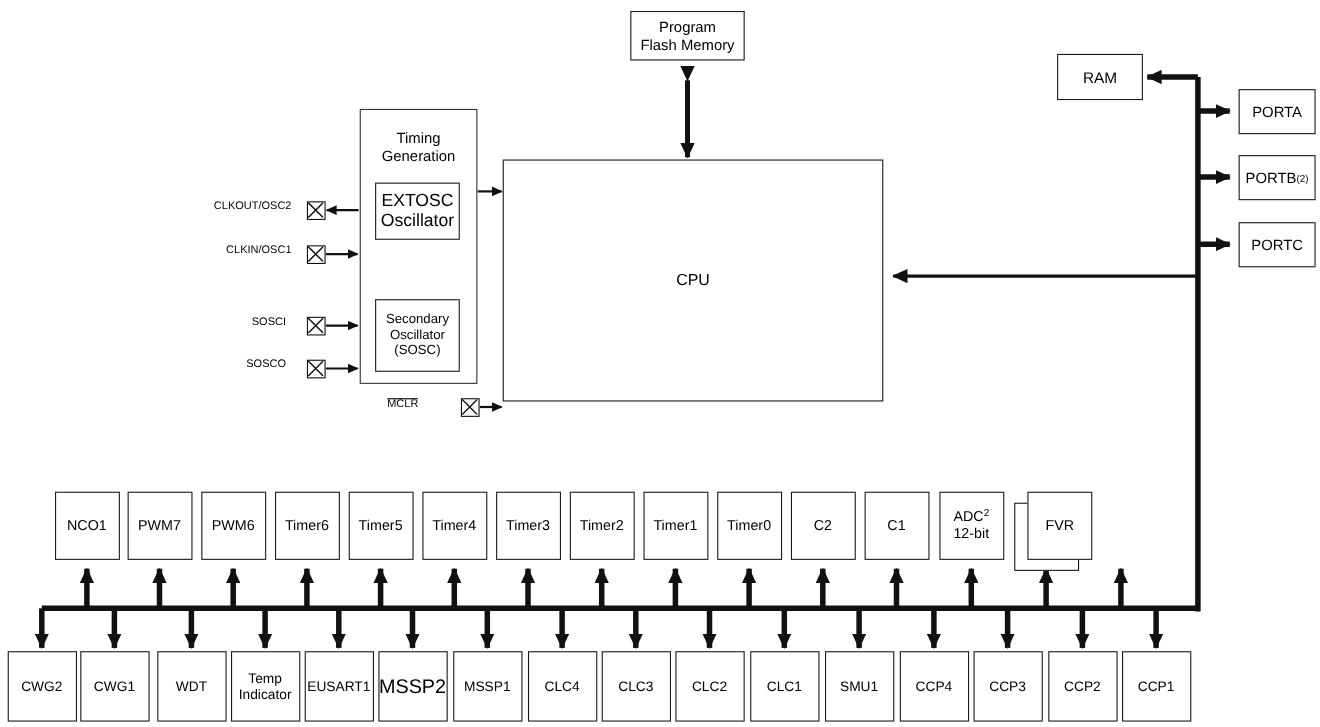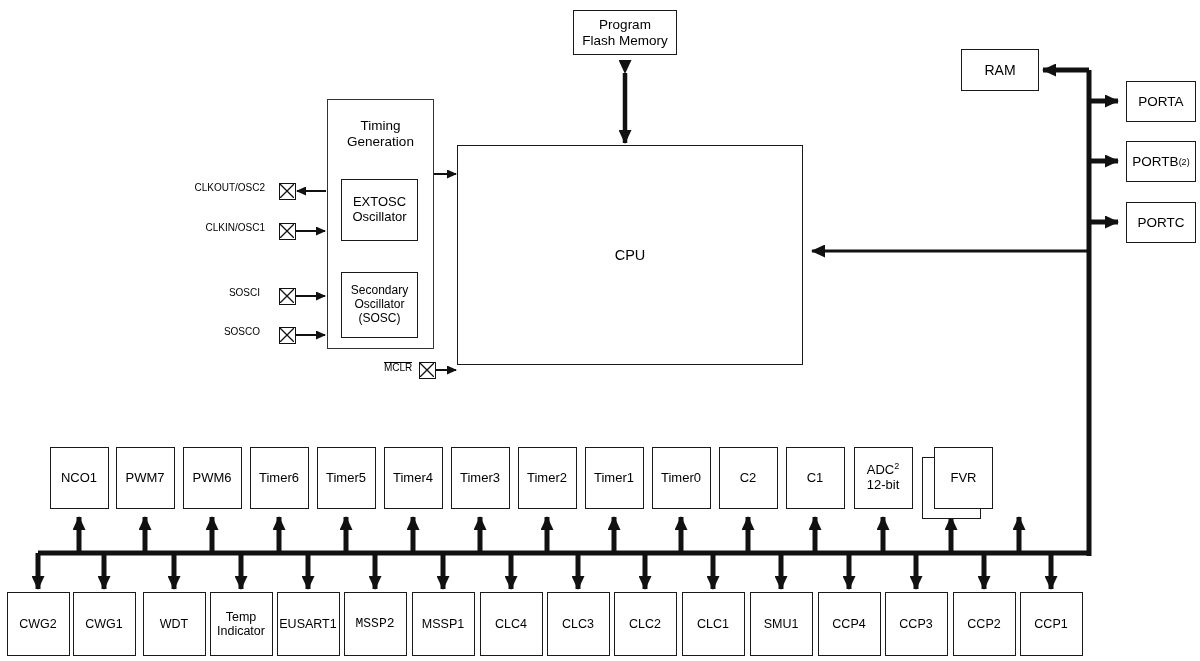--- a/index.html
+++ b/index.html
@@ -102,21 +102,21 @@
   <div class="blk" style="left:961px;top:49px;width:78px;height:42px;font-size:14px;">RAM</div>
 
   <div class="blk two-line" style="left:573px;top:10px;width:104px;height:45px;">Program
 Flash Memory</div>
 
   <div class="blk thin" style="left:327px;top:99px;width:107px;height:250px;
        align-items:flex-start;justify-content:center;padding-top:18px;">
     <span class="two-line">Timing
 Generation</span>
   </div>
-  <div class="blk sub two-line" style="left:341px;top:179px;width:77px;height:62px;font-size:13px;">EXTOSC
+  <div class="blk sub two-line" style="left:341px;top:166px;width:77px;height:52px;font-size:16px;">EXTOSC
 Oscillator</div>
   <div class="blk sub two-line" style="left:341px;top:272px;width:77px;height:66px;font-size:12px;">Secondary
 Oscillator
 (SOSC)</div>
 
   <div class="blk" style="left:457px;top:145px;width:346px;height:220px;">
     <span class="cpu-label">CPU</span>
   </div>
 
   <div class="lbl r" style="left:150px;top:182px;width:115px;">CLKOUT/OSC2</div>
@@ -140,21 +140,21 @@
       </svg>
   </div>
 
   <div class="lbl r" style="left:150px;top:326px;width:110px;">SOSCO</div>
   <div class="pin" style="left:279px;top:327px;width:17px;height:17px;">
     <svg width="14" height="14" viewBox="0 0 14 14">
         <path d="M0,0 L14,14 M14,0 L0,14" stroke="#111" stroke-width="1.3"></path>
       </svg>
   </div>
 
-  <div class="lbl" style="left:352px;top:362px;margin-left:32px;">
+  <div class="lbl" style="left:352px;top:362px;">
     <span class="ovl">MCLR</span>
   </div>
   <div class="pin" style="left:419px;top:362px;width:17px;height:17px;">
     <svg width="14" height="14" viewBox="0 0 14 14">
         <path d="M0,0 L14,14 M14,0 L0,14" stroke="#111" stroke-width="1.3"></path>
       </svg>
   </div>
 
   <div class="blk" style="left:1126px;top:81px;width:70px;height:41px;">
     <span>PORTA</span>
@@ -215,21 +215,21 @@
       </div>
     </div>
 
   <div id="bottom-row">
       <div class="blk two-line" style="left: 6.5px; top: 592px; width: 63px; height: 64px; font-size: 12.5px;"><span style="white-space: pre-line;">CWG2</span></div>
       <div class="blk two-line" style="left: 72.5px; top: 592px; width: 63px; height: 64px; font-size: 12.5px;"><span style="white-space: pre-line;">CWG1</span></div>
       <div class="blk two-line" style="left: 142.5px; top: 592px; width: 63px; height: 64px; font-size: 12.5px;"><span style="white-space: pre-line;">WDT</span></div>
       <div class="blk two-line" style="left: 209.5px; top: 592px; width: 63px; height: 64px; font-size: 12.5px;"><span style="white-space: pre-line;">Temp
 Indicator</span></div>
       <div class="blk two-line" style="left: 276.5px; top: 592px; width: 63px; height: 64px; font-size: 12.5px;"><span style="white-space: pre-line;">EUSART1</span></div>
-      <div class="blk two-line" style="left: 343.5px; top: 592px; width: 63px; height: 64px; font-size: 13px; font-family: Liberation Mono, monospace;"><span style="white-space: pre-line;">MSSP2</span></div>
+      <div class="blk two-line" style="left: 343.5px; top: 592px; width: 63px; height: 64px; font-size: 18px;"><span style="white-space: pre-line;">MSSP2</span></div>
       <div class="blk two-line" style="left: 411.5px; top: 592px; width: 63px; height: 64px; font-size: 12.5px;"><span style="white-space: pre-line;">MSSP1</span></div>
       <div class="blk two-line" style="left: 479.5px; top: 592px; width: 63px; height: 64px; font-size: 12.5px;"><span style="white-space: pre-line;">CLC4</span></div>
       <div class="blk two-line" style="left: 546.5px; top: 592px; width: 63px; height: 64px; font-size: 12.5px;"><span style="white-space: pre-line;">CLC3</span></div>
       <div class="blk two-line" style="left: 613.5px; top: 592px; width: 63px; height: 64px; font-size: 12.5px;"><span style="white-space: pre-line;">CLC2</span></div>
       <div class="blk two-line" style="left: 681.5px; top: 592px; width: 63px; height: 64px; font-size: 12.5px;"><span style="white-space: pre-line;">CLC1</span></div>
       <div class="blk two-line" style="left: 749.5px; top: 592px; width: 63px; height: 64px; font-size: 12.5px;"><span style="white-space: pre-line;">SMU1</span></div>
       <div class="blk two-line" style="left: 817.5px; top: 592px; width: 63px; height: 64px; font-size: 12.5px;"><span style="white-space: pre-line;">CCP4</span></div>
       <div class="blk two-line" style="left: 884.5px; top: 592px; width: 63px; height: 64px; font-size: 12.5px; text-align: right;"><span style="white-space: pre-line;">CCP3</span></div>
       <div class="blk two-line" style="left: 952.5px; top: 592px; width: 63px; height: 64px; font-size: 12.5px;"><span style="white-space: pre-line;">CCP2</span></div>
       <div class="blk two-line" style="left: 1019.5px; top: 592px; width: 63px; height: 64px; font-size: 12.5px;"><span style="white-space: pre-line;">CCP1</span></div>

